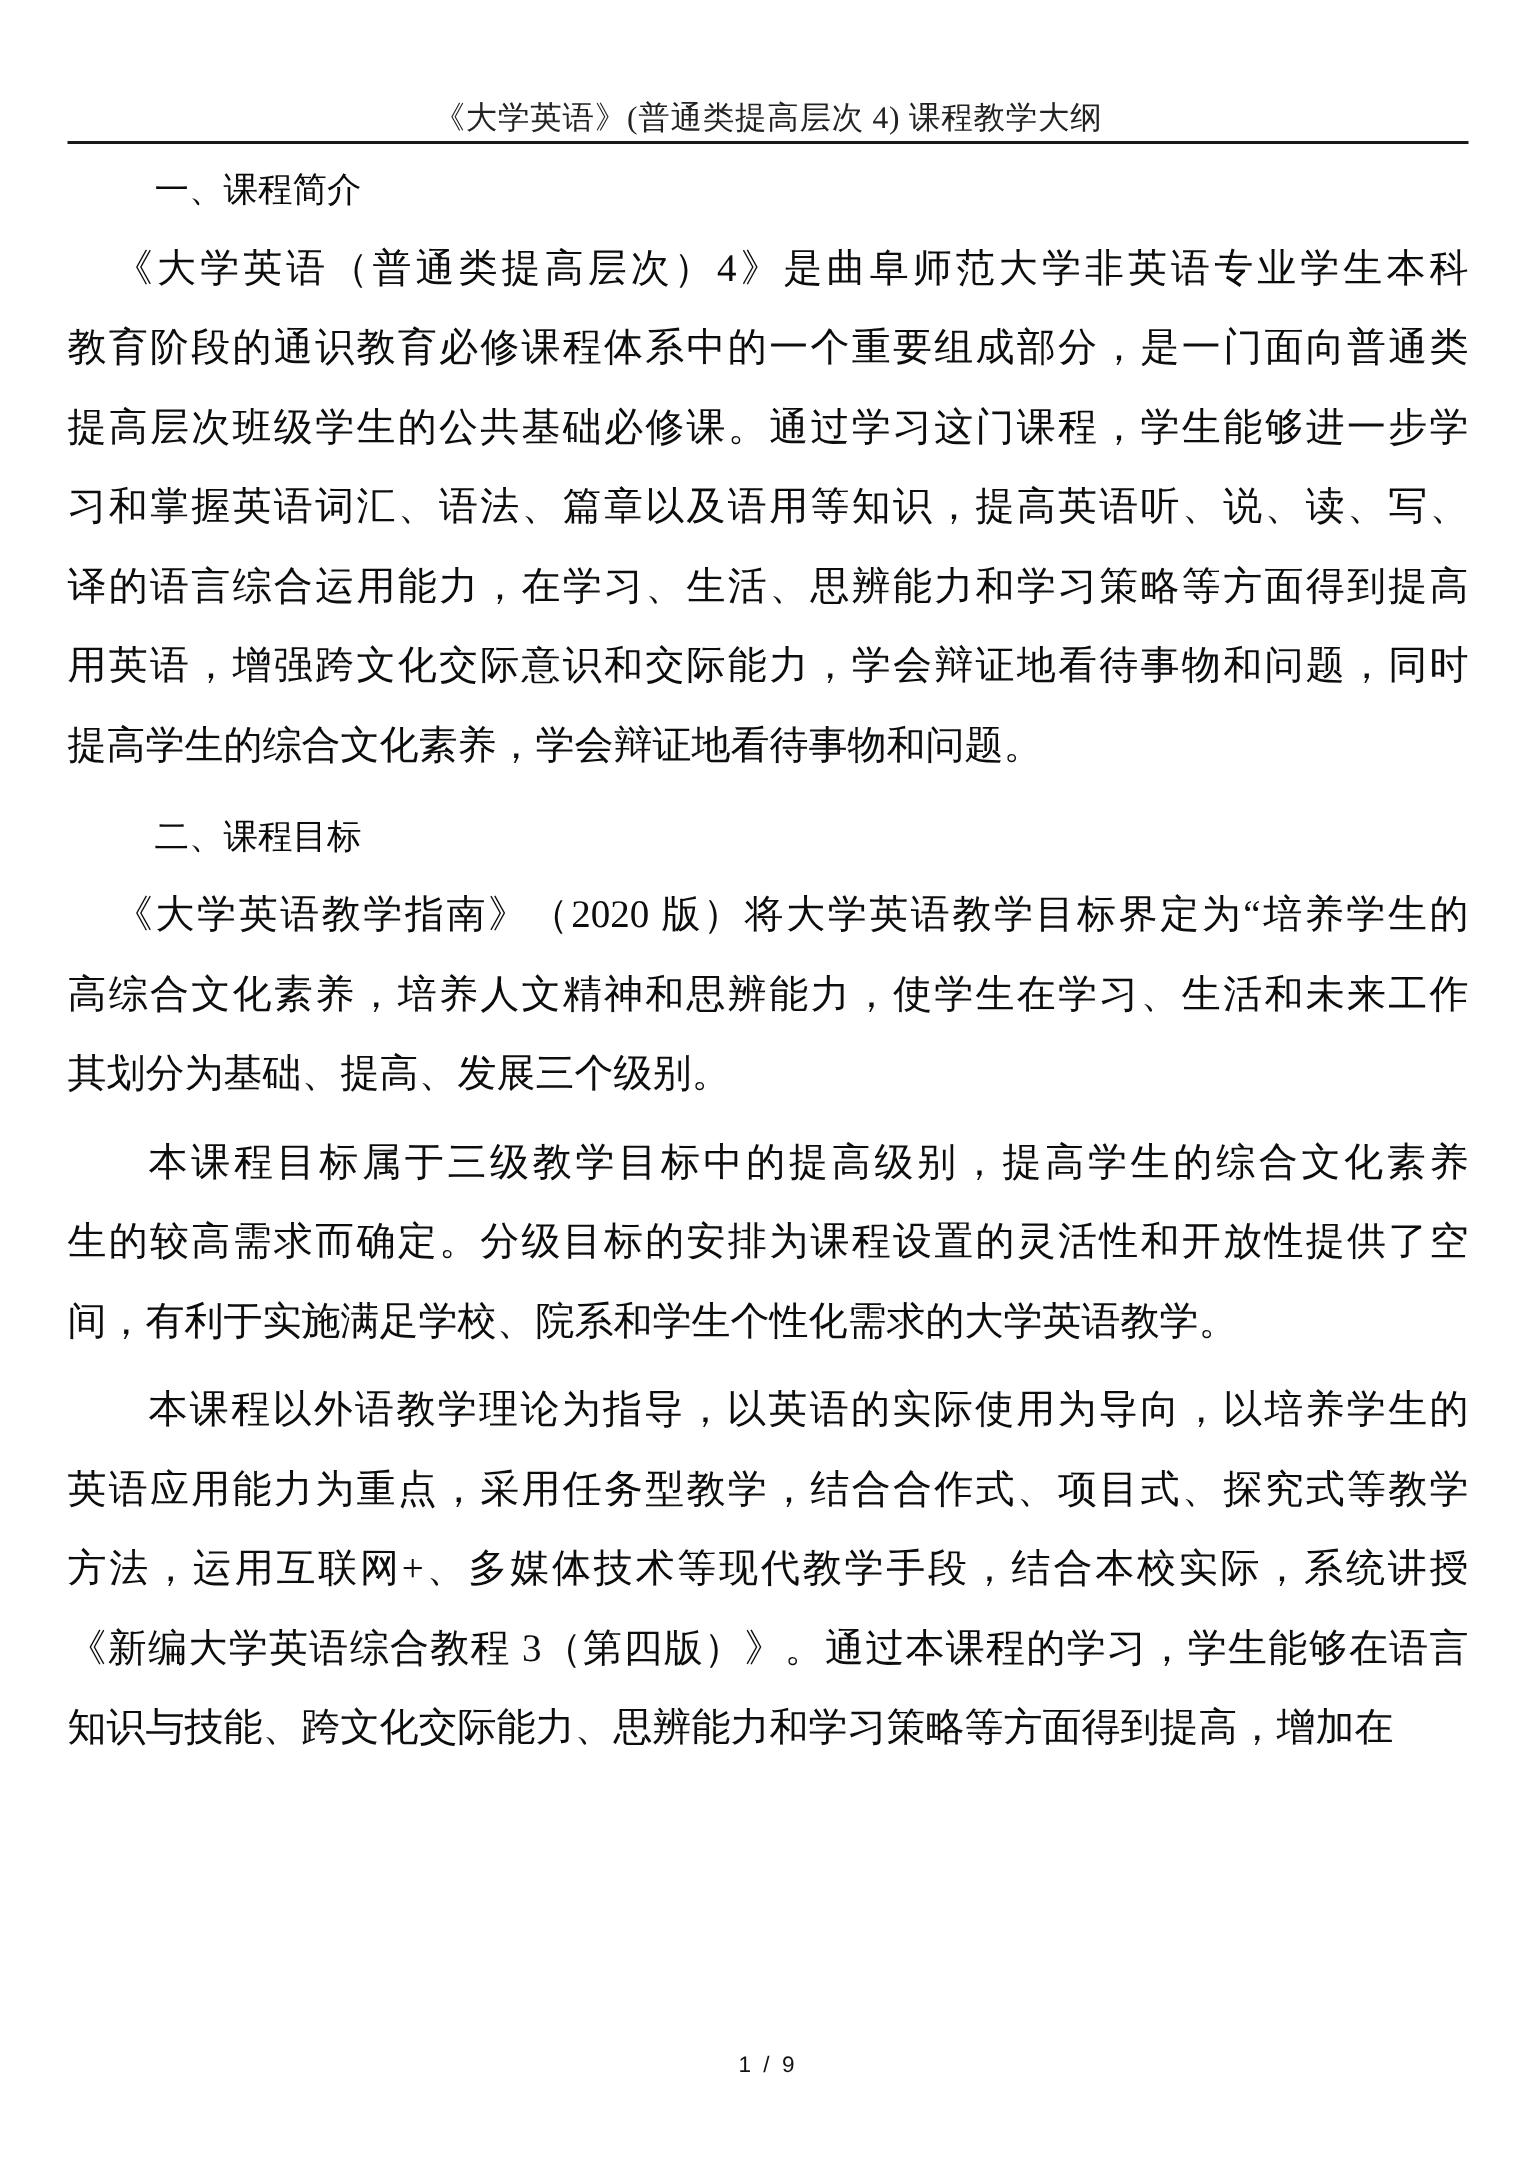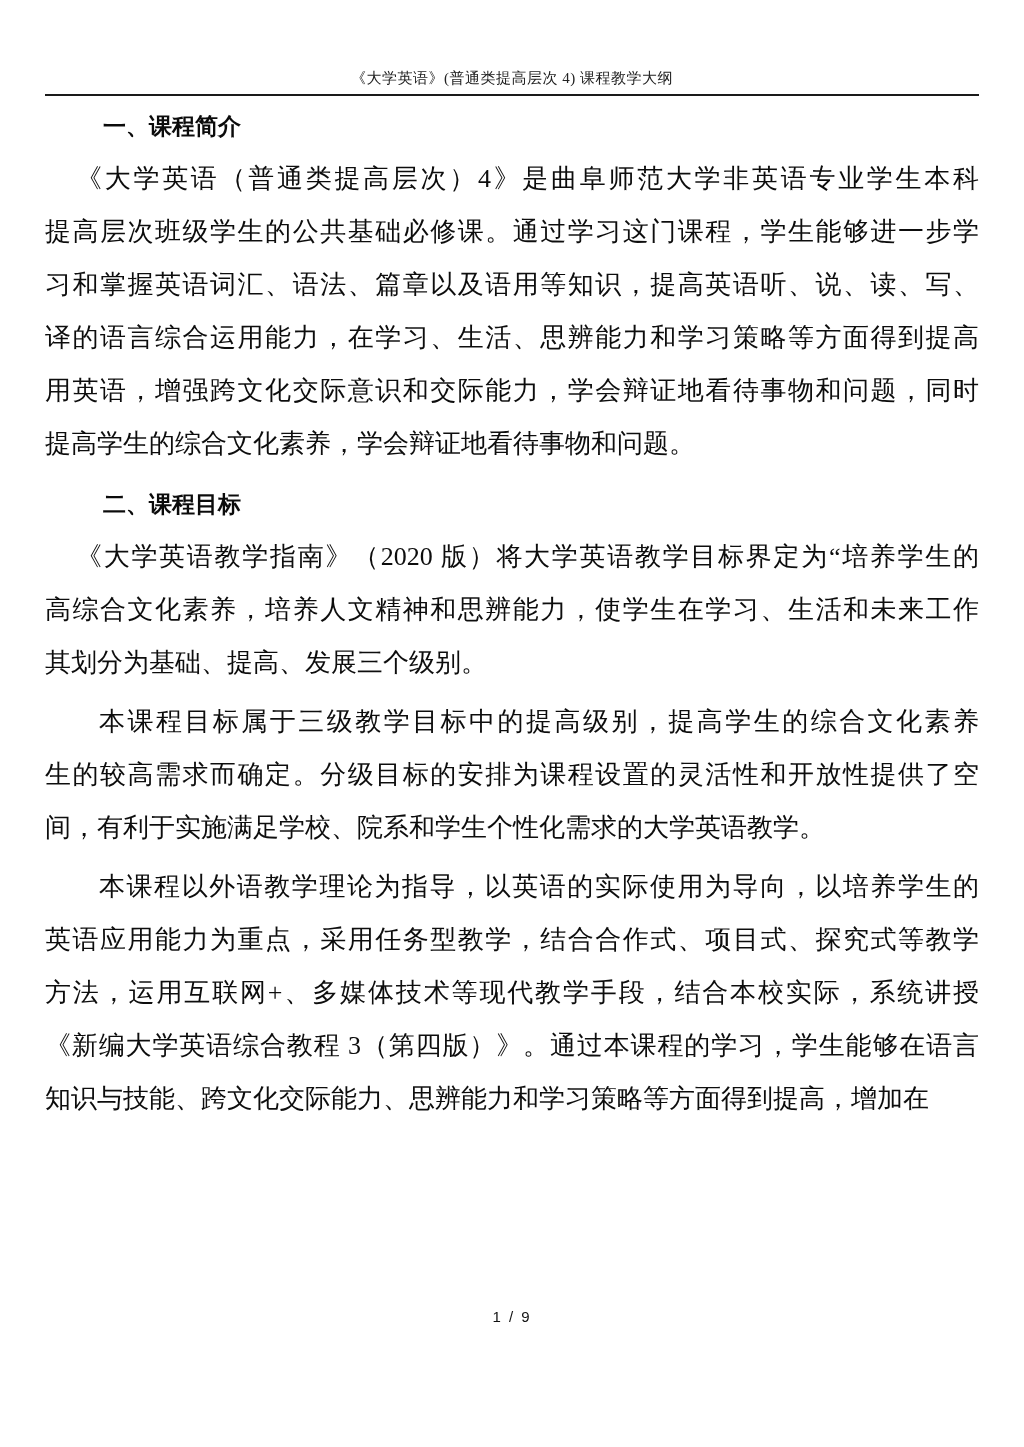--- a/index.html
+++ b/index.html
@@ -25,29 +25,29 @@
     width: 934px;
   }
   
   .doc-header {
     padding-top: 70px;
   }
   .doc-header-inner {
     border-bottom: 2px solid #1a1a1a;
     padding-bottom: 7px;
     text-align: center;
-    font-size: 15px;
+    font-size: 21px;
     line-height: 17px;
     color: #222222;
     letter-spacing: 0.5px;
   }
   
   .section-heading {
     font-family: "Liberation Sans", "DejaVu Sans", sans-serif;
-    font-weight: bold;
+    font-weight: normal;
     font-size: 23px;
     line-height: 28px;
     text-indent: 58px;
     color: #0b0b0b;
   }
   .heading-idx-0 { margin-top: 16px; }
   .heading-idx-1 { margin-top: 20px; }
   
   .para { margin: 0; }
   .para-first { margin-top: 12px; }
@@ -63,21 +63,21 @@
   }
   .line.last {
     text-align: left;
     text-align-last: left;
   }
   .line.first-std   { text-indent: 54px; }
   .line.first-quote { text-indent: 31px; }
   
   .doc-footer {
     position: absolute;
-    top: 1308px;
+    top: 1368px;
     left: 0;
     width: 100%;
     text-align: center;
     font-family: "Liberation Sans", "DejaVu Sans", sans-serif;
     font-size: 15px;
     color: #111111;
     letter-spacing: 2px;
   }
 </style>
 </head>
@@ -87,20 +87,21 @@
   <div class="content">
     <div class="doc-header">
       <div class="doc-header-inner">《大学英语》(普通类提高层次 4) 课程教学大纲</div>
     </div>
     <div>
       <div>
           <section>
             <div class="section-heading heading-idx-0">一、课程简介</div>
             <div class="para para-first">
               <div class="line first-quote">《大学英语（普通类提高层次）4》是曲阜师范大学非英语专业学生本科</div>
+              <div class="line">教育阶段的通识教育必修课程体系中的一个重要组成部分，是一门面向普通类</div>
               <div class="line">提高层次班级学生的公共基础必修课。通过学习这门课程，学生能够进一步学</div>
               <div class="line">习和掌握英语词汇、语法、篇章以及语用等知识，提高英语听、说、读、写、</div>
               <div class="line">译的语言综合运用能力，在学习、生活、思辨能力和学习策略等方面得到提高</div>
               <div class="line">用英语，增强跨文化交际意识和交际能力，学会辩证地看待事物和问题，同时</div>
               <div class="line last">提高学生的综合文化素养，学会辩证地看待事物和问题。</div>
             </div>
           </section>
           <section>
             <div class="section-heading heading-idx-1">二、课程目标</div>
             <div class="para para-first">

